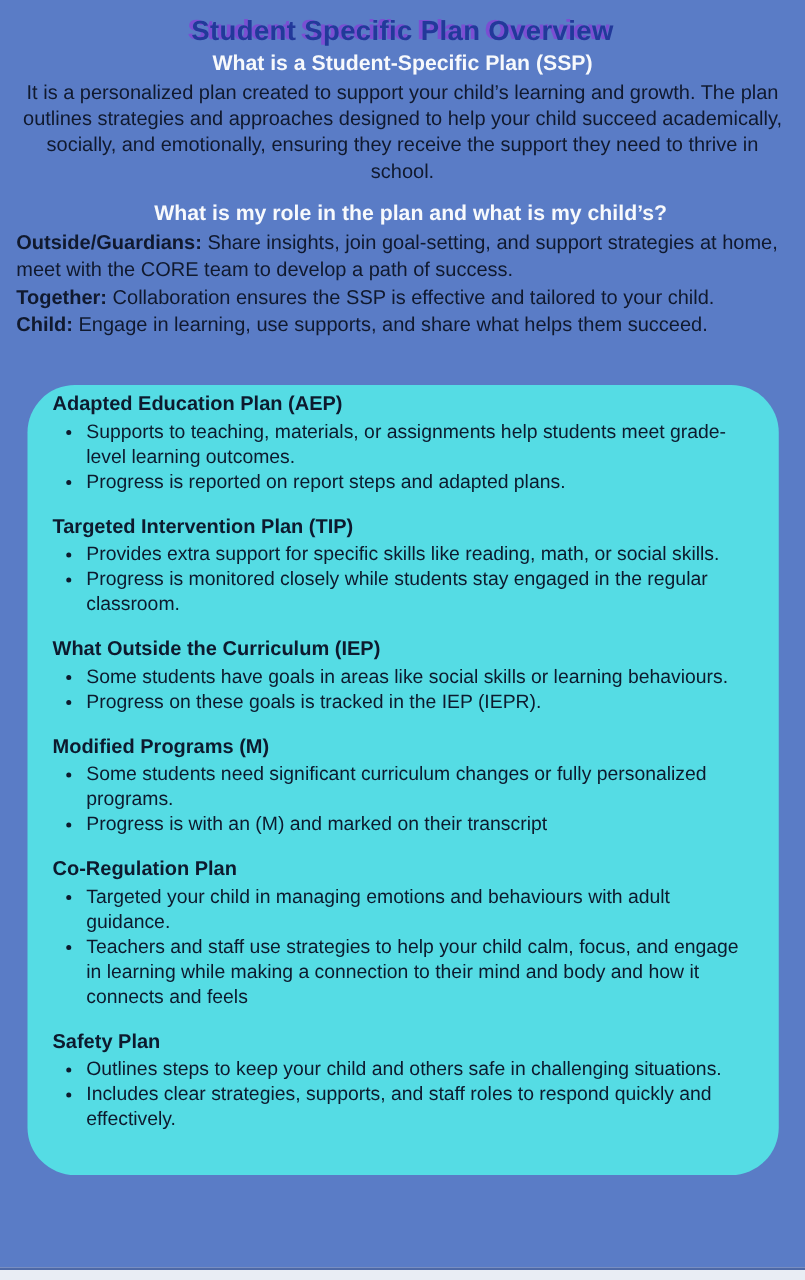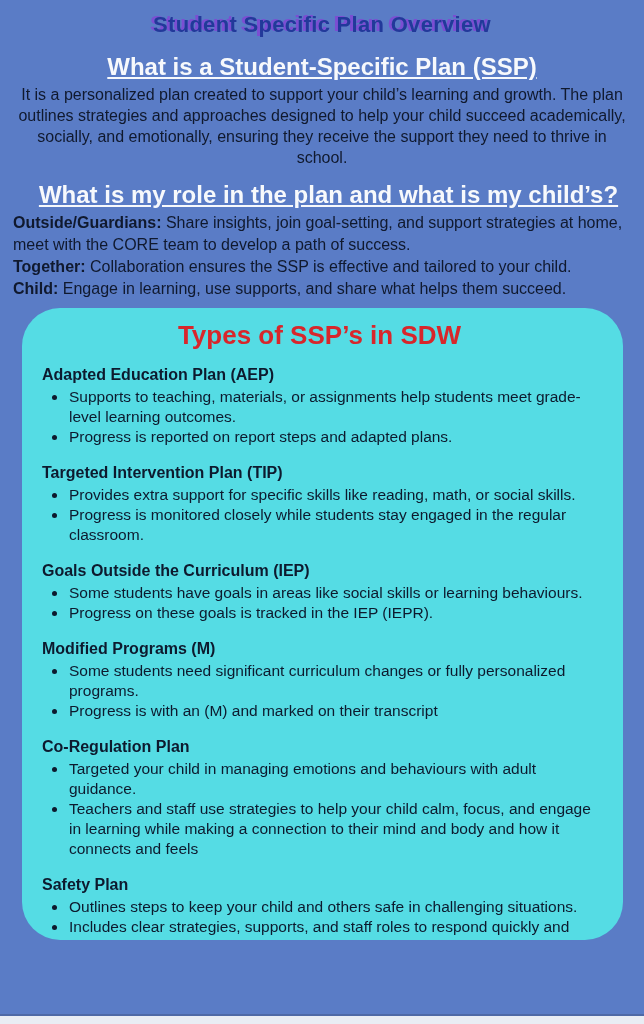--- a/index.html
+++ b/index.html
@@ -18,26 +18,25 @@
     padding-top: 12px;
     text-align: center;
     font-size: 22px;
     font-weight: 700;
     letter-spacing: 0.3px;
     color: #22399a;
     text-shadow: -3px -1px 0 #7b4ed2;
   }
 
   .sub-heading {
-    margin: 15px 0 3px;
+    margin: 3px 0 3px;
     text-align: center;
-    font-size: 24px;
+    font-size: 17px;
     font-weight: 700;
     color: #f7f9fc;
-    text-decoration: underline;
   }
 
   .intro-body {
     margin: 2px 16px 0;
     text-align: center;
     font-size: 16px;
     line-height: 21px;
     color: #10192e;
   }
 
@@ -108,40 +107,39 @@
   <p class="intro-body">It is a personalized plan created to support your child’s learning and growth. The plan outlines strategies and approaches designed to help your child succeed academically, socially, and emotionally, ensuring they receive the support they need to thrive in school.</p>
 
   <h2 class="sub-heading roles-heading">What is my role in the plan and what is my child’s?</h2>
   <div class="roles">
     <p class="role-line"><b>Outside/Guardians:</b> <span>Share insights, join goal-setting, and support strategies at home, meet with the CORE team to develop a path of success.</span></p>
     <p class="role-line"><b>Together:</b> <span>Collaboration ensures the SSP is effective and tailored to your child.</span></p>
     <p class="role-line"><b>Child:</b> <span>Engage in learning, use supports, and share what helps them succeed.</span></p>
   </div>
 
   <div class="panel">
-    <div class="panel-title">Types of SSP’s in SDW</div>
 
     <div class="plan-section">
       <div class="plan-title">Adapted Education Plan (AEP)</div>
       <ul class="plan-bullets">
         <li>Supports to teaching, materials, or assignments help students meet grade-level learning outcomes.</li>
         <li>Progress is reported on report steps and adapted plans.</li>
       </ul>
     </div>
 
     <div class="plan-section">
       <div class="plan-title">Targeted Intervention Plan (TIP)</div>
       <ul class="plan-bullets">
         <li>Provides extra support for specific skills like reading, math, or social skills.</li>
         <li>Progress is monitored closely while students stay engaged in the regular classroom.</li>
       </ul>
     </div>
 
     <div class="plan-section">
-      <div class="plan-title">Goals Outside the Curriculum (IEP)</div>
+      <div class="plan-title">What Outside the Curriculum (IEP)</div>
       <ul class="plan-bullets">
         <li>Some students have goals in areas like social skills or learning behaviours.</li>
         <li>Progress on these goals is tracked in the IEP (IEPR).</li>
       </ul>
     </div>
 
     <div class="plan-section">
       <div class="plan-title">Modified Programs (M)</div>
       <ul class="plan-bullets">
         <li>Some students need significant curriculum changes or fully personalized programs.</li>

